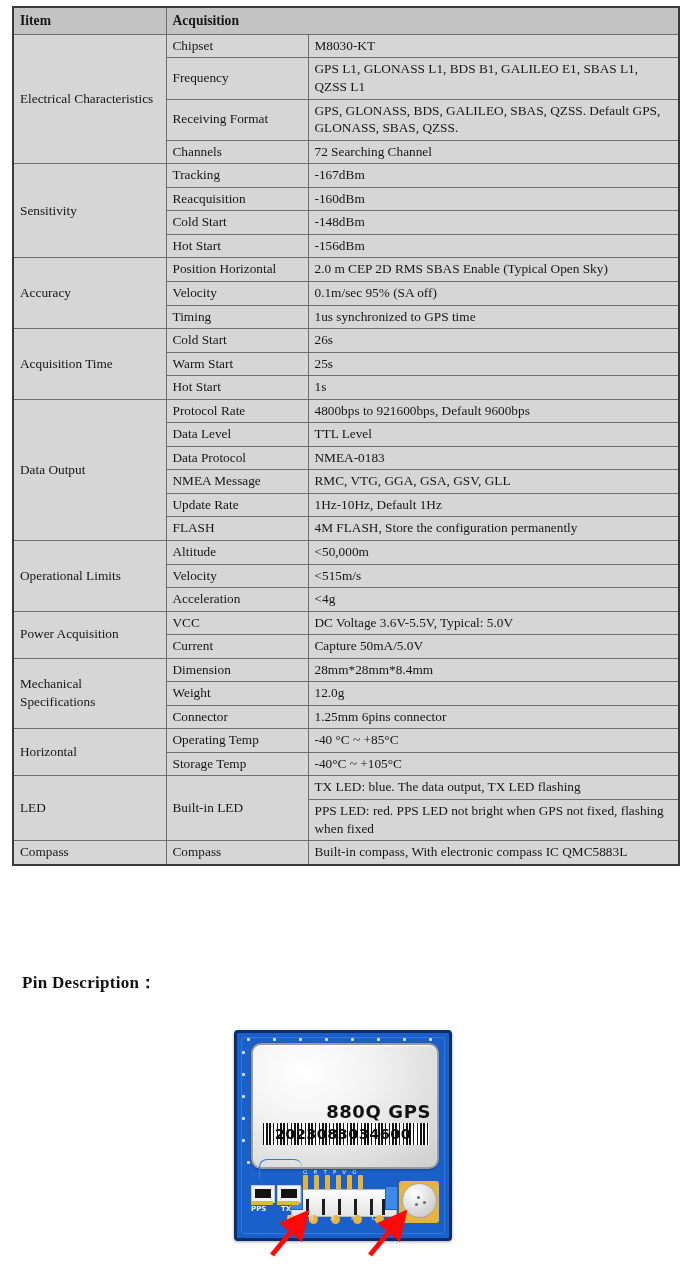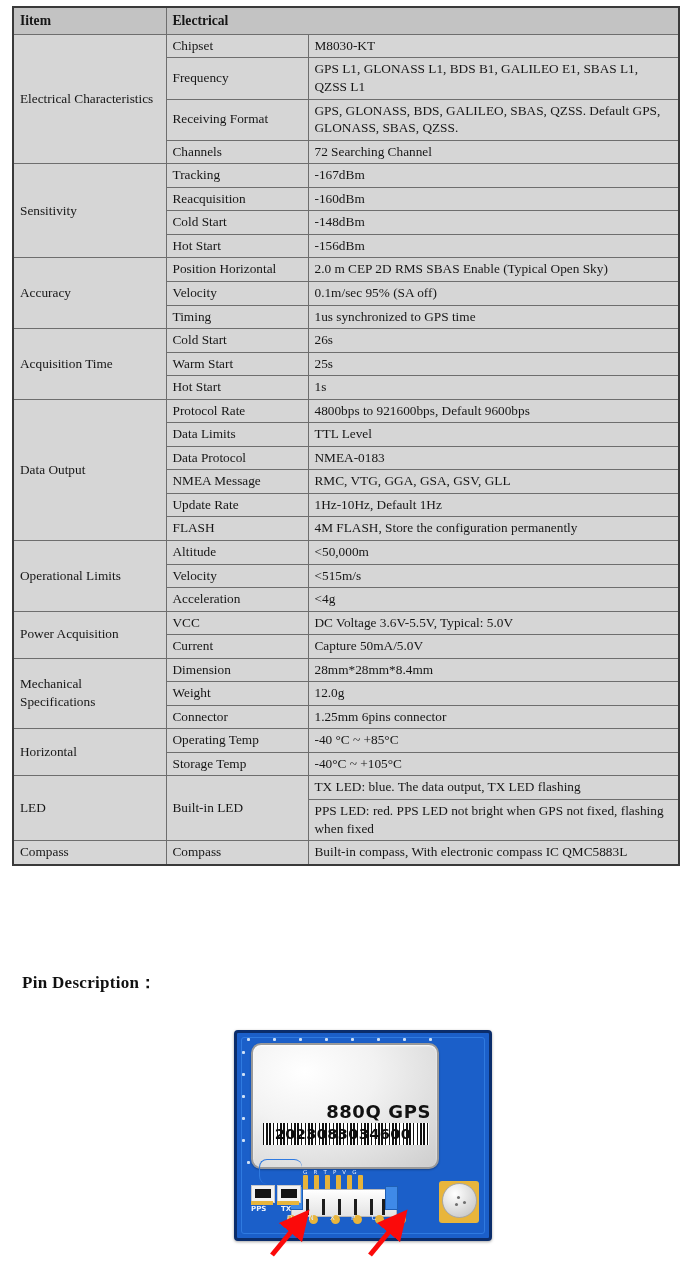--- a/index.html
+++ b/index.html
@@ -64,21 +64,20 @@
   }
   .board{
     position:absolute;
     left:234px;top:20px;
     width:212px;height:205px;
     background:#1b5fc9;
     border:3px solid #0b2d6b;
     border-radius:4px;
     box-shadow:0 1px 3px rgba(0,0,0,.35);
     overflow:hidden;
-    padding-left:40px;
   }
   .board-inner-edge{
     position:absolute;left:4px;top:4px;right:4px;bottom:4px;
     border:1px solid #2f7ae0;
     border-radius:3px;
     pointer-events:none;
   }
   
   .via{position:absolute;width:3px;height:3px;background:#cfe0f6;border-radius:1px;}
 
@@ -180,21 +179,21 @@
 <div class="spec-wrap">
   <table class="spec">
     <colgroup>
         <col class="c1">
         <col class="c2">
         <col class="c3">
       </colgroup>
     <thead>
       <tr>
         <th>Iitem</th>
-        <th colspan="2">Electrical</th>
+        <th colspan="2">Acquisition</th>
       </tr>
     </thead>
     <tbody id="spec-body">
         <tr>
           <td class="grp" rowspan="4">Electrical Characteristics</td>
           <td>Chipset</td>
           <td>M8030-KT</td>
         </tr>
         <tr>
           <td>Frequency</td>
@@ -250,21 +249,21 @@
         <tr>
           <td>Hot Start</td>
           <td>1s</td>
         </tr>
         <tr>
           <td class="grp" rowspan="6">Data Output</td>
           <td>Protocol Rate</td>
           <td>4800bps to 921600bps, Default 9600bps</td>
         </tr>
         <tr>
-          <td>Data Limits</td>
+          <td>Data Level</td>
           <td>TTL Level</td>
         </tr>
         <tr>
           <td>Data Protocol</td>
           <td>NMEA-0183</td>
         </tr>
         <tr>
           <td>NMEA Message</td>
           <td>RMC, VTG, GGA, GSA, GSV, GLL</td>
         </tr>

